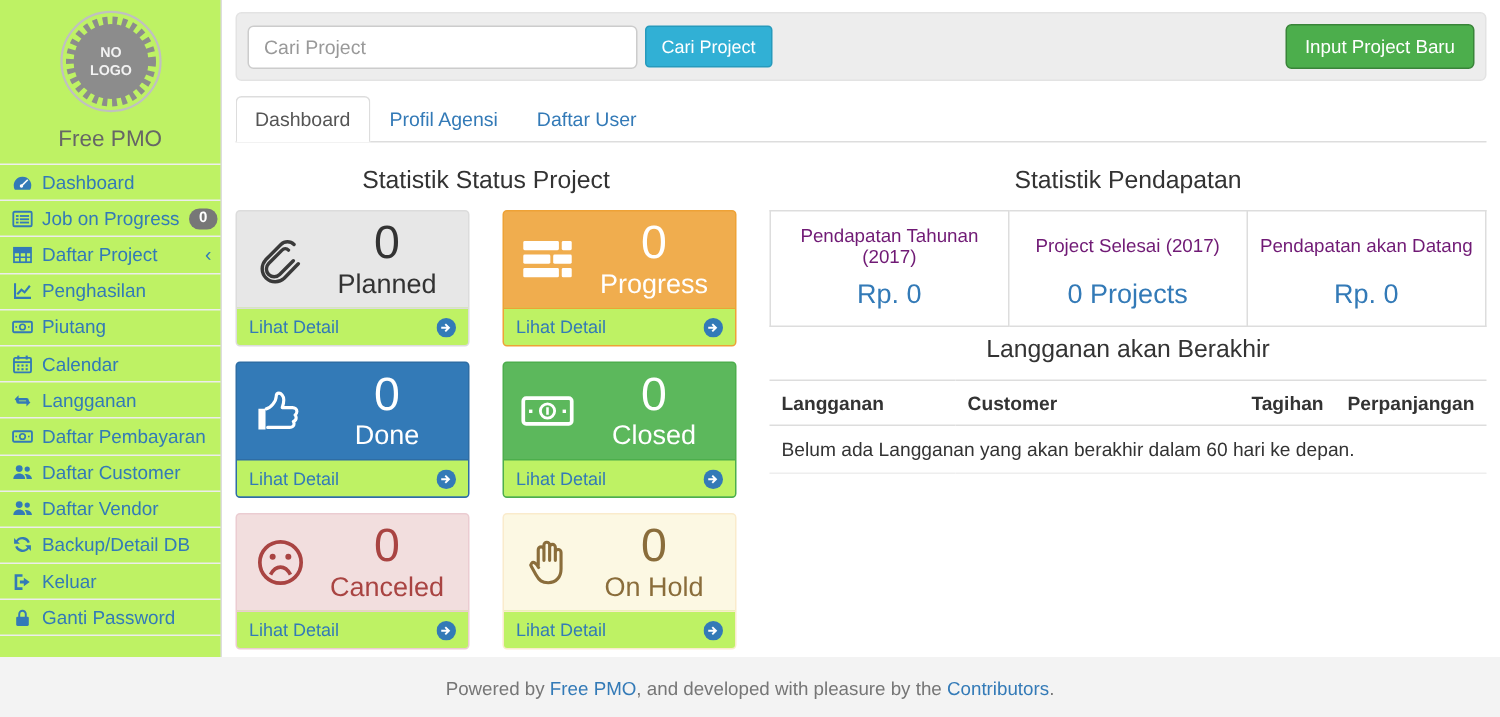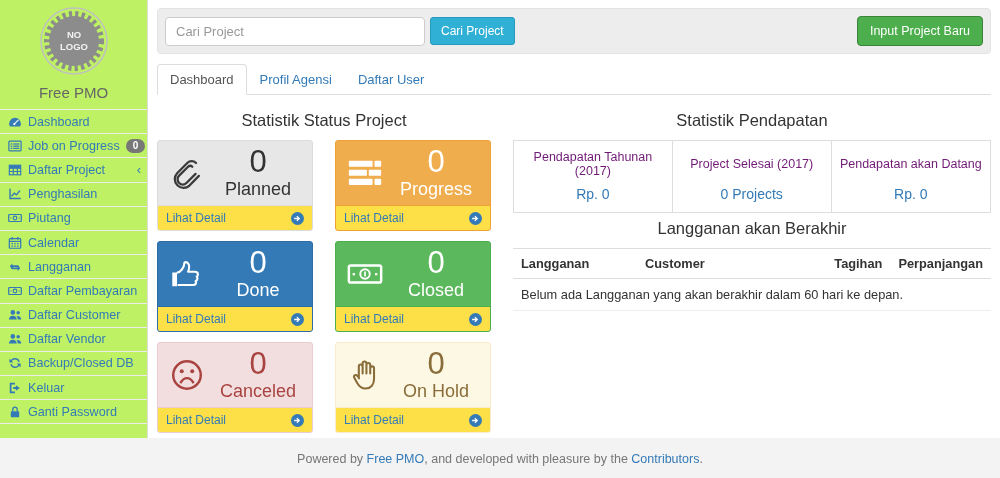--- a/index.html
+++ b/index.html
@@ -68,21 +68,21 @@
   .cards-grid { display:grid; grid-template-columns:1fr 1fr; column-gap:22px; row-gap:10px; }
   .card { border:1px solid; border-radius:3px; overflow:hidden; }
   .card-body { display:flex; align-items:center; padding:6px 10px; height:64px; }
   .card-icon { width:46px; flex:none; display:flex; align-items:center; }
   .card-icon svg { width:38px; height:38px; }
   .card-text { flex:1; text-align:center; }
   .count { font-size:31px; line-height:1.05; }
   .card-label { font-size:18px; line-height:1.15; }
   .card-footer {
     display:flex; justify-content:space-between; align-items:center;
-    background:#fde047; padding:5px 8px; font-size:12px; color:#337ab7;
+    background:#bef264; padding:5px 8px; font-size:12px; color:#337ab7;
     border-top:1px solid; cursor:pointer;
   }
   .card-footer svg { width:13px; height:13px; }
 
   .v-planned  { background:#e7e7e7; border-color:#dcdcdc; color:#333; }
   .v-progress { background:#f0ad4e; border-color:#eea236; color:#fff; }
   .v-done     { background:#337ab7; border-color:#2e6da4; color:#fff; }
   .v-closed   { background:#5cb85c; border-color:#4cae4c; color:#fff; }
   .v-canceled { background:#f2dede; border-color:#ebccd1; color:#a94442; }
   .v-onhold   { background:#fcf8e3; border-color:#faebcc; color:#8a6d3b; }
@@ -92,21 +92,21 @@
   .v-closed   .card-footer { border-top-color:#4cae4c; }
   .v-canceled .card-footer { border-top-color:#ebccd1; }
   .v-onhold   .card-footer { border-top-color:#faebcc; }
 
   
   .stats-table { width:100%; border-collapse:collapse; margin-top:4px; }
   .stats-table td {
     border-left:1px solid #ddd; border-right:1px solid #ddd; text-align:center; padding:4px;
   }
   .stats-table tr:first-child td { border-top:1px solid #ddd; padding-top:9px; font-size:12.5px; color:#701a75; }
-  .stats-table tr:last-child td { border-bottom:1px solid #ddd; padding-bottom:10px; font-size:14px; color:#337ab7; }
+  .stats-table tr:last-child td { border-bottom:1px solid #ddd; padding-bottom:10px; font-size:18px; color:#337ab7; }
 
   .langganan-table { width:100%; border-collapse:collapse; margin-top:4px; }
   .langganan-table th {
     border-top:1px solid #ddd; border-bottom:1px solid #ddd;
     font-size:12.8px; font-weight:bold; text-align:left; padding:7px 8px; color:#333;
   }
   .langganan-table th.num { text-align:right; }
   .langganan-table td { font-size:12.8px; padding:8px; border-bottom:1px solid #eee; color:#333; }
 
   
@@ -253,21 +253,21 @@
           </span>
         <span>Daftar Vendor</span>
       </li>
       <li class="nav-item">
         <span class="ico">
             <svg viewBox="0 0 16 16">
               <path d="M13.6 6.2A6 6 0 0 0 3.2 4.7L1.6 3.1v4.4H6L4.3 5.8a4.4 4.4 0 0 1 7.6 1.1z"></path>
               <path d="M2.4 9.8a6 6 0 0 0 10.4 1.5l1.6 1.6V8.5H10l1.7 1.7a4.4 4.4 0 0 1-7.6-1.1z"></path>
             </svg>
           </span>
-        <span>Backup/Closed DB</span>
+        <span>Backup/Detail DB</span>
       </li>
       <li class="nav-item">
         <span class="ico">
             <svg viewBox="0 0 16 16">
               <path d="M2 2h6v2H4v8h4v2H2z"></path>
               <path d="M9 4.8 13.5 8 9 11.2V9.2H6V6.8h3z"></path>
             </svg>
           </span>
         <span>Keluar</span>
       </li>

